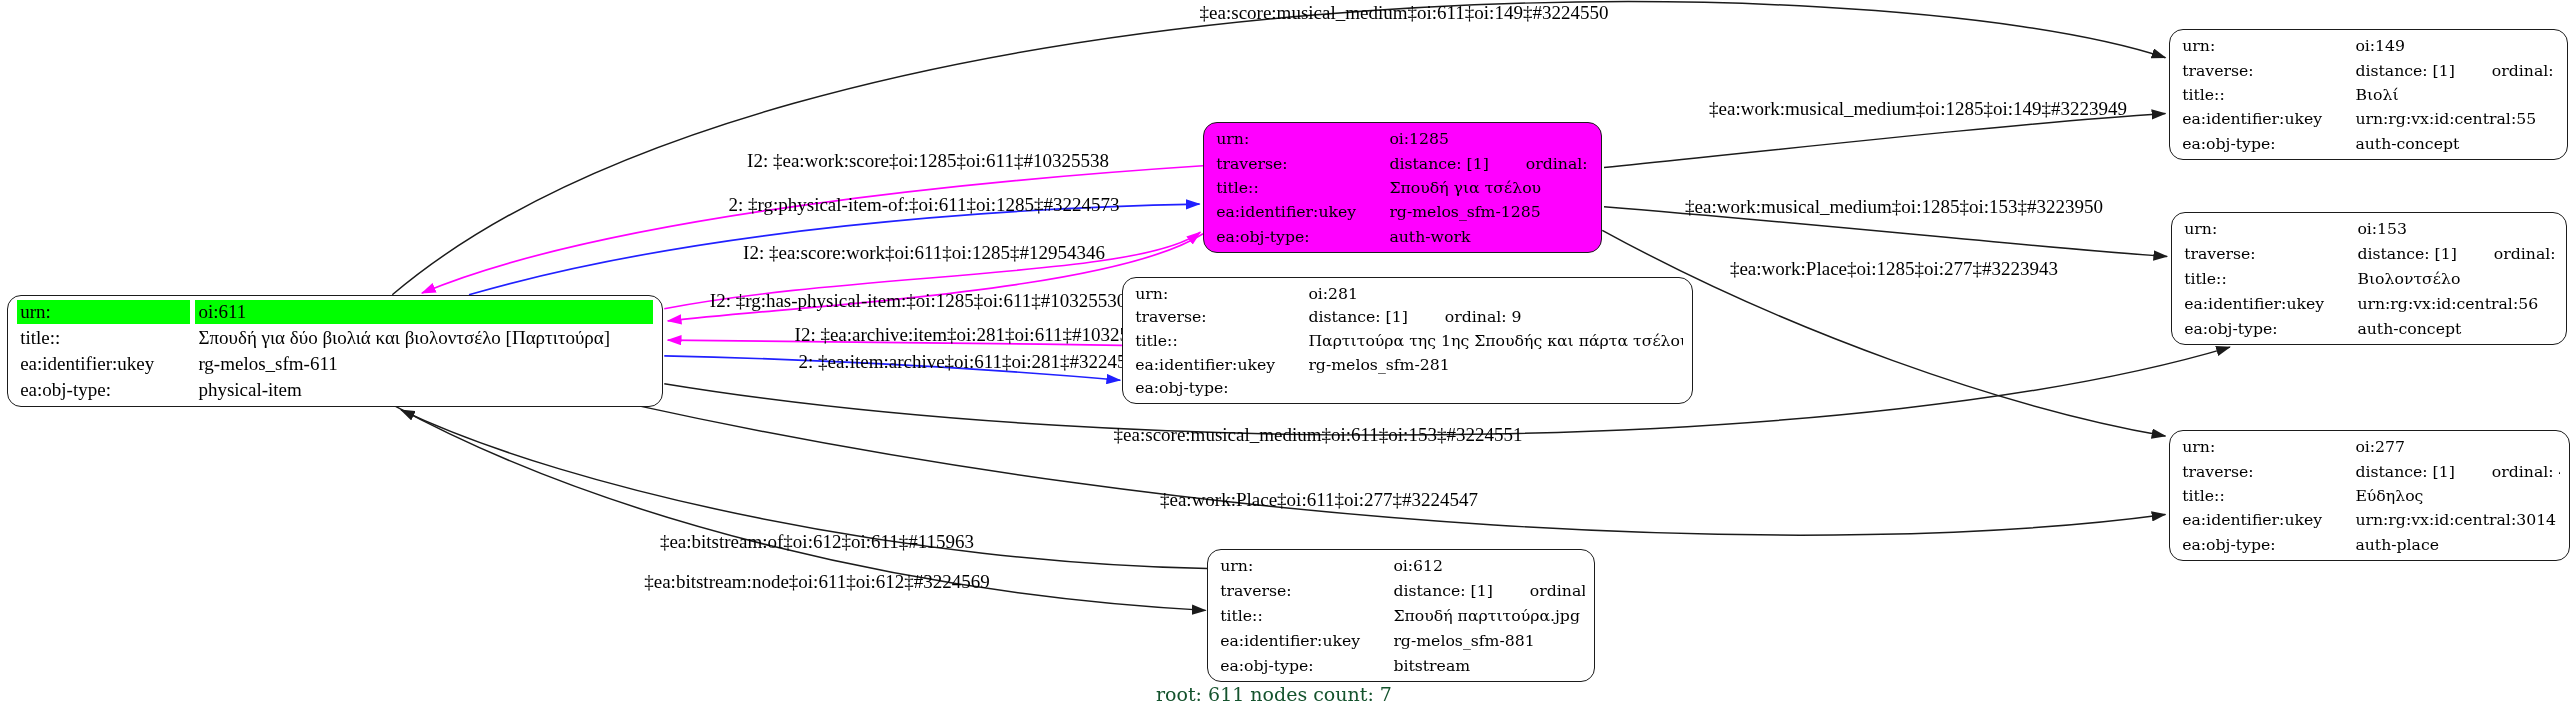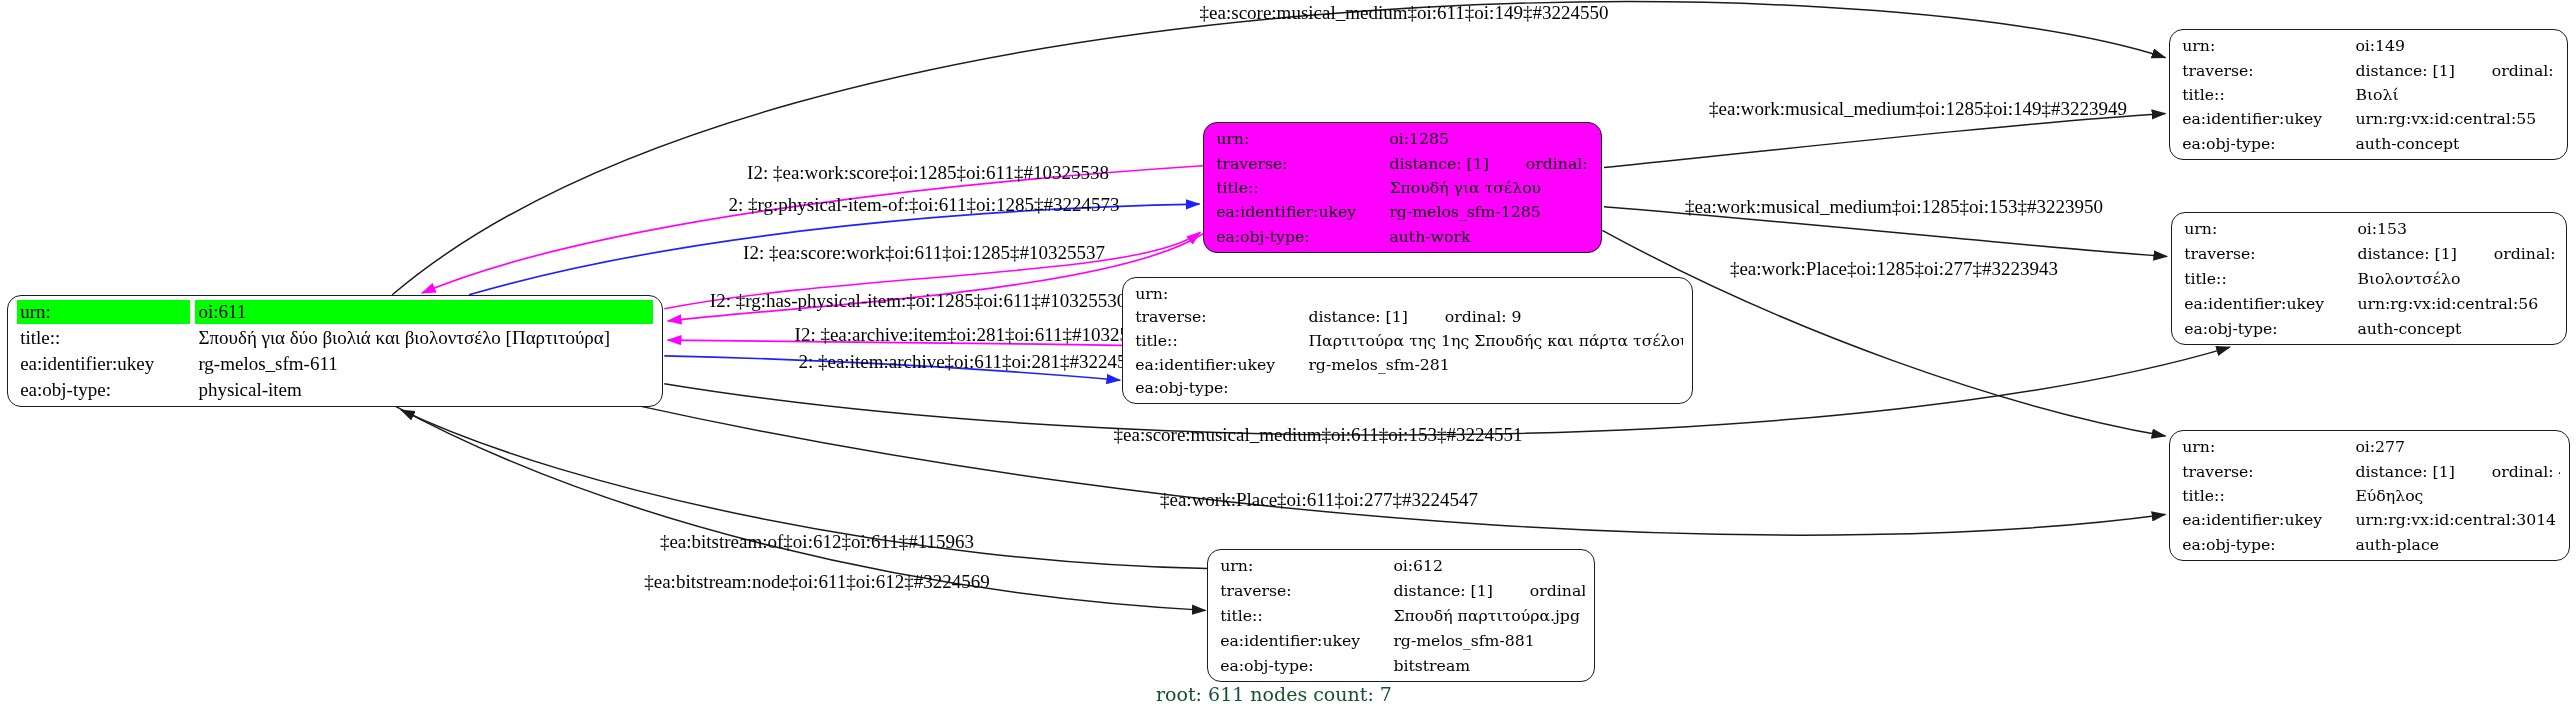--- a/index.html
+++ b/index.html
@@ -59,23 +59,23 @@
   <path class="ek" marker-end="url(#ak)" d="M1840,192 C2100,165 2330,140 2484,130"></path>
   <path class="ek" marker-end="url(#ak)" d="M1840,237 C2100,258 2340,284 2486,294"></path>
   <path class="ek" marker-end="url(#ak)" d="M1838,264 C2050,380 2300,468 2484,500"></path>
   <path class="ek" marker-end="url(#ak)" d="M762,440 C1300,528 2150,520 2558,398"></path>
   <path class="ek" marker-end="url(#ak)" d="M726,464 C1400,612 2100,642 2484,590"></path>
   <path class="ek" marker-end="url(#ak)" d="M1385,652 C1050,646 660,565 460,470"></path>
   <path class="ek" marker-end="url(#ak)" d="M450,464 C700,600 1050,682 1383,700"></path>
 </svg>
 
 <div class="elabel" style="left:1404px;top:1.7px">‡ea:score:musical_medium‡oi:611‡oi:149‡#3224550</div>
-<div class="elabel" style="left:928px;top:162px">I2: ‡ea:work:score‡oi:1285‡oi:611‡#10325538</div>
+<div class="elabel" style="left:928px;top:150px">I2: ‡ea:work:score‡oi:1285‡oi:611‡#10325538</div>
 <div class="elabel" style="left:924px;top:194px">2: ‡rg:physical-item-of:‡oi:611‡oi:1285‡#3224573</div>
-<div class="elabel" style="left:924px;top:242px">I2: ‡ea:score:work‡oi:611‡oi:1285‡#10325537</div>
+<div class="elabel" style="left:924px;top:242px">I2: ‡ea:score:work‡oi:611‡oi:1285‡#12954346</div>
 <div class="elabel" style="left:918px;top:290px">I2: ‡rg:has-physical-item:‡oi:1285‡oi:611‡#10325530</div>
 <div class="elabel" style="left:976px;top:324px">I2: ‡ea:archive:item‡oi:281‡oi:611‡#10325529</div>
 <div class="elabel" style="left:972px;top:351px">2: ‡ea:item:archive‡oi:611‡oi:281‡#3224564</div>
 <div class="elabel" style="left:1918px;top:98px">‡ea:work:musical_medium‡oi:1285‡oi:149‡#3223949</div>
 <div class="elabel" style="left:1894px;top:196px">‡ea:work:musical_medium‡oi:1285‡oi:153‡#3223950</div>
 <div class="elabel" style="left:1894px;top:258px">‡ea:work:Place‡oi:1285‡oi:277‡#3223943</div>
 <div class="elabel" style="left:1318px;top:424px">‡ea:score:musical_medium‡oi:611‡oi:153‡#3224551</div>
 <div class="elabel" style="left:1319px;top:489px">‡ea:work:Place‡oi:611‡oi:277‡#3224547</div>
 <div class="elabel" style="left:817px;top:531px">‡ea:bitstream:of‡oi:612‡oi:611‡#115963</div>
 <div class="elabel" style="left:817px;top:571px">‡ea:bitstream:node‡oi:611‡oi:612‡#3224569</div>
@@ -118,20 +118,21 @@
   </div>
   <div class="row">
     <span class="k">ea:obj-type:</span>
     <span class="v">auth-work</span>
   </div>
 </div>
 
 <div class="node" style="left:1122px;top:277px;width:571px;height:127px">
   <div class="row">
     <span class="k">urn:</span>
+    <span class="v">oi:281</span>
   </div>
   <div class="row">
     <span class="k">traverse:</span>
     <span class="v"><span>distance: [1]</span><span class="v2">ordinal: 9</span></span>
   </div>
   <div class="row">
     <span class="k">title::</span>
     <span class="v">Παρτιτούρα της 1ης Σπουδής και πάρτα τσέλου</span>
   </div>
   <div class="row">

